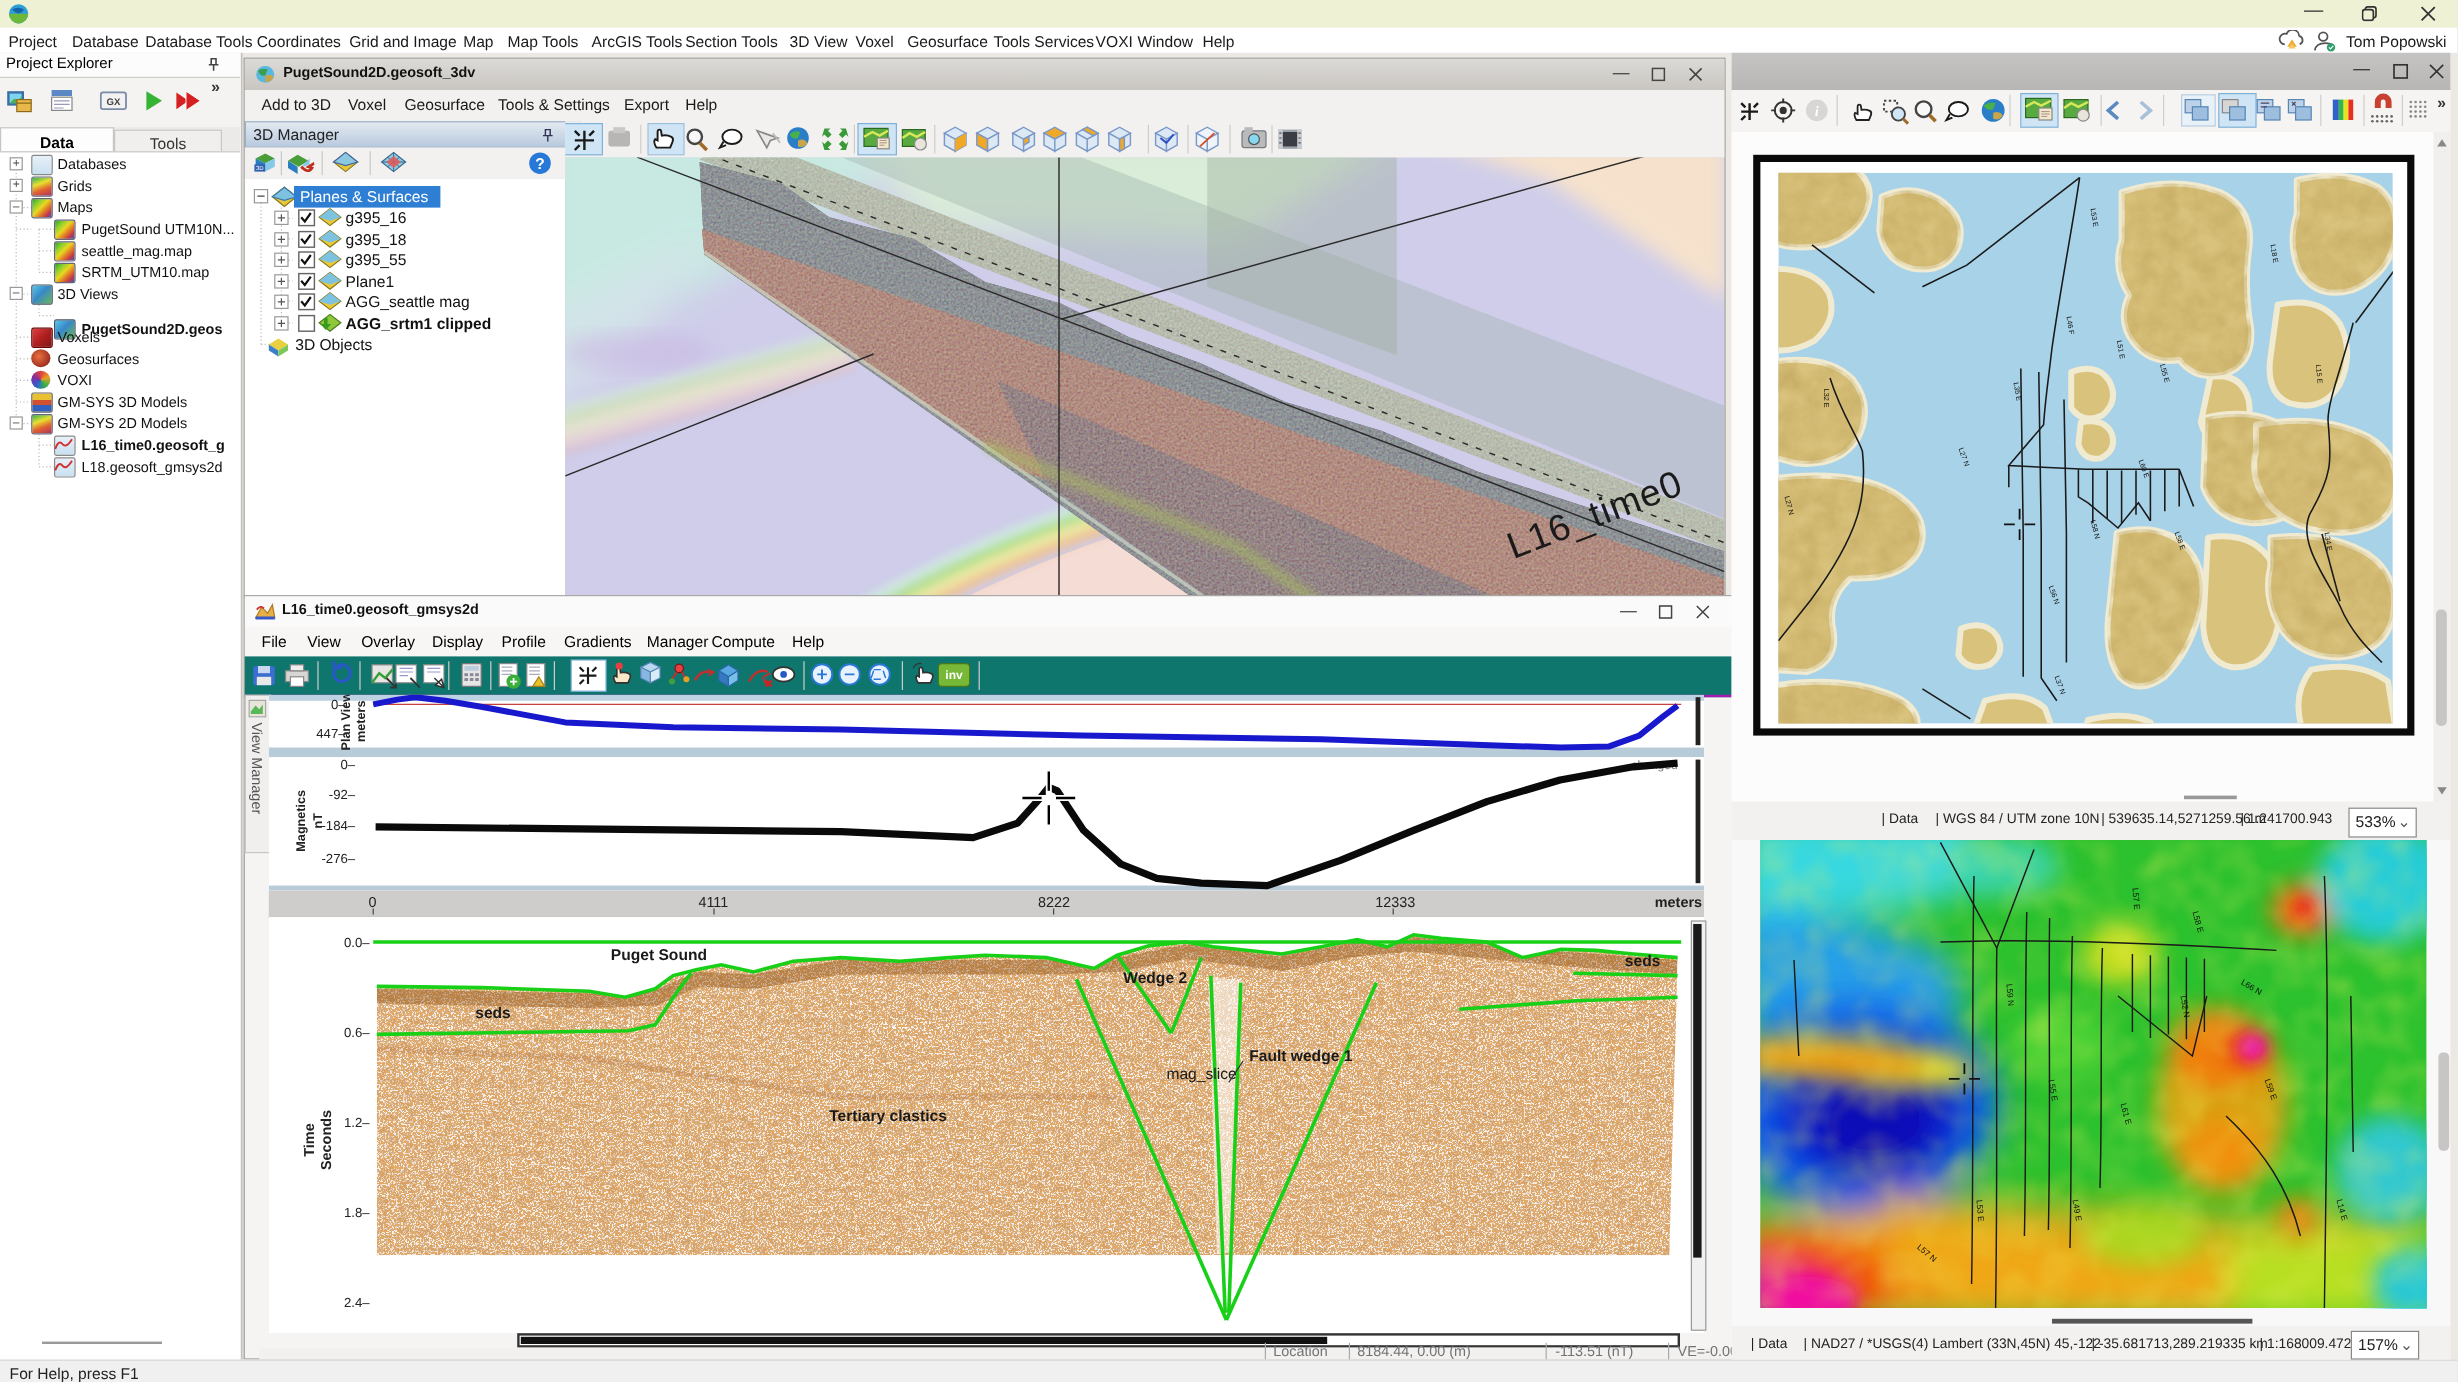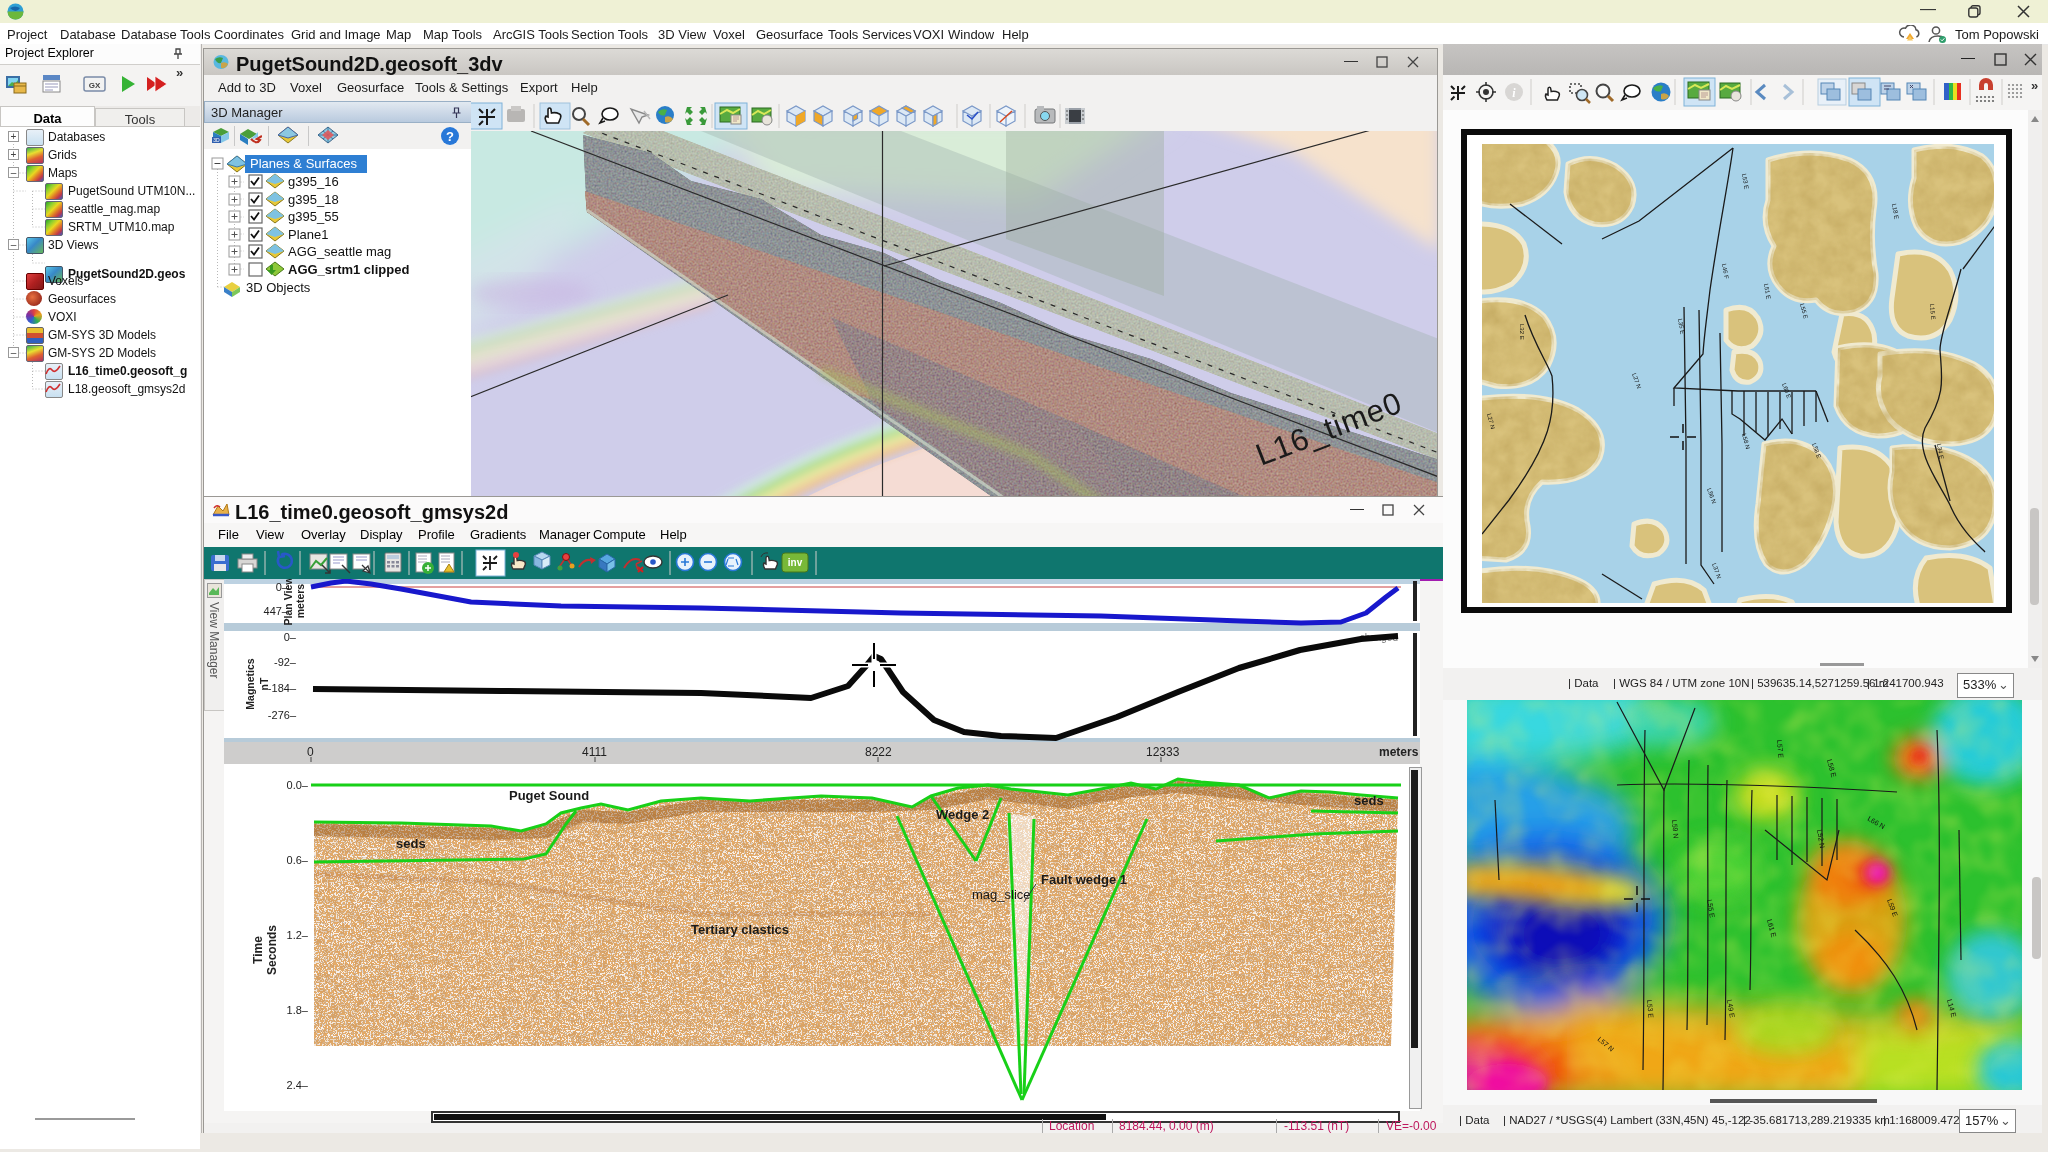--- a/index.html
+++ b/index.html
@@ -6,21 +6,21 @@
 .tb{position:absolute;white-space:nowrap}
 #titlebar{left:0;top:0;width:2048px;height:23px;background:#eff1d5;font-size:14px;color:#1a1a1a}
 #menubar{left:0;top:23px;width:2048px;height:21px;background:#ffffff;font-size:13px;color:#1a1a1a;border-bottom:1px solid #e8e8e8}
 #menubar span.m{position:absolute;top:4px;white-space:nowrap}
 #leftpanel{left:0;top:44px;width:201px;height:1089px;background:#f2f1f0;border-right:1px solid #b8b5b2}
 #appstatus{left:0;top:1133px;width:2048px;height:19px;background:#f0f0f0;border-top:1px solid #d8d8d8;font-size:13px;color:#222}
 #w3dv{left:203px;top:48px;width:1235px;height:451px;background:#f0efee;border:1px solid #9a9894;box-sizing:border-box}
 #wgm{left:203px;top:496px;width:1243px;height:637px;background:#f5f4f3;border:1px solid #9a9894;box-sizing:border-box}
 #wmap{left:1443px;top:44px;width:599px;height:656px;background:#f8f8f8}
 #wmag{left:1443px;top:700px;width:599px;height:433px;background:#f8f8f8}
-.ttl{font-size:20px;font-weight:bold;color:#111}
+.ttl{font-size:12px;font-weight:bold;color:#111}
 .sep{position:absolute;width:1px;background:#c8c8c8}
 .wbtn{position:absolute;font-size:14px;color:#333}
 .trow{position:absolute;left:0;width:200px;height:18px}
 .exp{position:absolute;left:8px;top:3px;width:11px;height:11px;border:1px solid #999;background:#fff;font-size:10px;line-height:9px;text-align:center;color:#444;box-sizing:border-box}
 .ti{position:absolute;top:1px;width:16px;height:15px;border-radius:2px}
 .tt{position:absolute;top:2px;white-space:nowrap}
 .icoMap{background:linear-gradient(135deg,#28a828 0%,#8fd030 25%,#e8d820 45%,#e07828 65%,#c03848 82%,#3858c8 100%);border:1px solid #667}
 .icoGrid{background:linear-gradient(160deg,#30b050 0%,#e8e030 35%,#e06030 65%,#b03060 100%);border:1px solid #667}
 .icoCube{background:linear-gradient(135deg,#58c8e8 0%,#3888c8 45%,#68b858 100%);border:1px solid #456}
 .icoVox{background:linear-gradient(135deg,#e04040 0%,#b02020 50%,#801818 100%);border:1px solid #600}
@@ -776,21 +776,21 @@
 </g>
 <text x="748" y="135" font-family="Liberation Sans" font-size="13" fill="#1a1a1a">mag_slice</text>
 <path d="M 800,138 L 812,120" stroke="#333" stroke-width="1"></path>
 </svg>
 <div class="abs" style="left:1209px;top:84px;width:4px;height:40px;background:#222"></div>
 <div class="abs" style="left:1209px;top:136px;width:4px;height:103px;background:#222"></div>
 <div class="abs" style="left:1205px;top:270px;width:11px;height:340px;border:1px solid #999;background:#f0f0f0"></div>
 <div class="abs" style="left:1207px;top:273px;width:7px;height:278px;background:#1a1a1a"></div>
 <div class="abs" style="left:227px;top:614px;width:969px;height:12px;border:2px solid #333;background:#fff;box-sizing:border-box"></div>
 <div class="abs" style="left:230px;top:617px;width:672px;height:6px;background:#111"></div>
-<div class="abs" style="left:0;top:626px;width:1241px;height:10px;background:#f2f1f0;font-size:12px;color:#be185d">
+<div class="abs" style="left:12px;top:626px;width:1241px;height:10px;background:#f2f1f0;font-size:12px;color:#737373">
 <span class="tb" style="left:845px;top:-4px">Location</span>
 <span class="tb" style="left:915px;top:-4px">8184.44, 0.00 (m)</span>
 <span class="tb" style="left:1080px;top:-4px">-113.51 (nT)</span>
 <span class="tb" style="left:1182px;top:-4px">VE=-0.00</span>
 <div class="sep" style="left:838px;top:-4px;height:14px;background:#aaa"></div>
 <div class="sep" style="left:908px;top:-4px;height:14px;background:#aaa"></div>
 <div class="sep" style="left:1072px;top:-4px;height:14px;background:#aaa"></div>
 <div class="sep" style="left:1174px;top:-4px;height:14px;background:#aaa"></div>
 </div>
 </div>
@@ -1128,12 +1128,15 @@
 <span class="tb" style="left:16px;top:9px">| Data</span>
 <span class="tb" style="left:60px;top:9px">| NAD27 / *USGS(4) Lambert (33N,45N) 45,-122</span>
 <span class="tb" style="left:300px;top:9px">| -35.681713,289.219335 km</span>
 <span class="tb" style="left:440px;top:9px">| 1:168009.472</span>
 <div class="abs" style="left:516px;top:4px;width:55px;height:22px;background:#fff;border:1px solid #888;font-size:13px">
           <span class="tb" style="left:5px;top:3px">157%</span>
           <span class="tb" style="left:40px;top:3px;color:#555">⌄</span>
         </div>
 </div>
 </div>
+<div class="abs" id="appstatus">
+      <span style="position:absolute;left:8px;top:3px">For Help, press F1</span>
+    </div>
 </div>
 </body></html>

